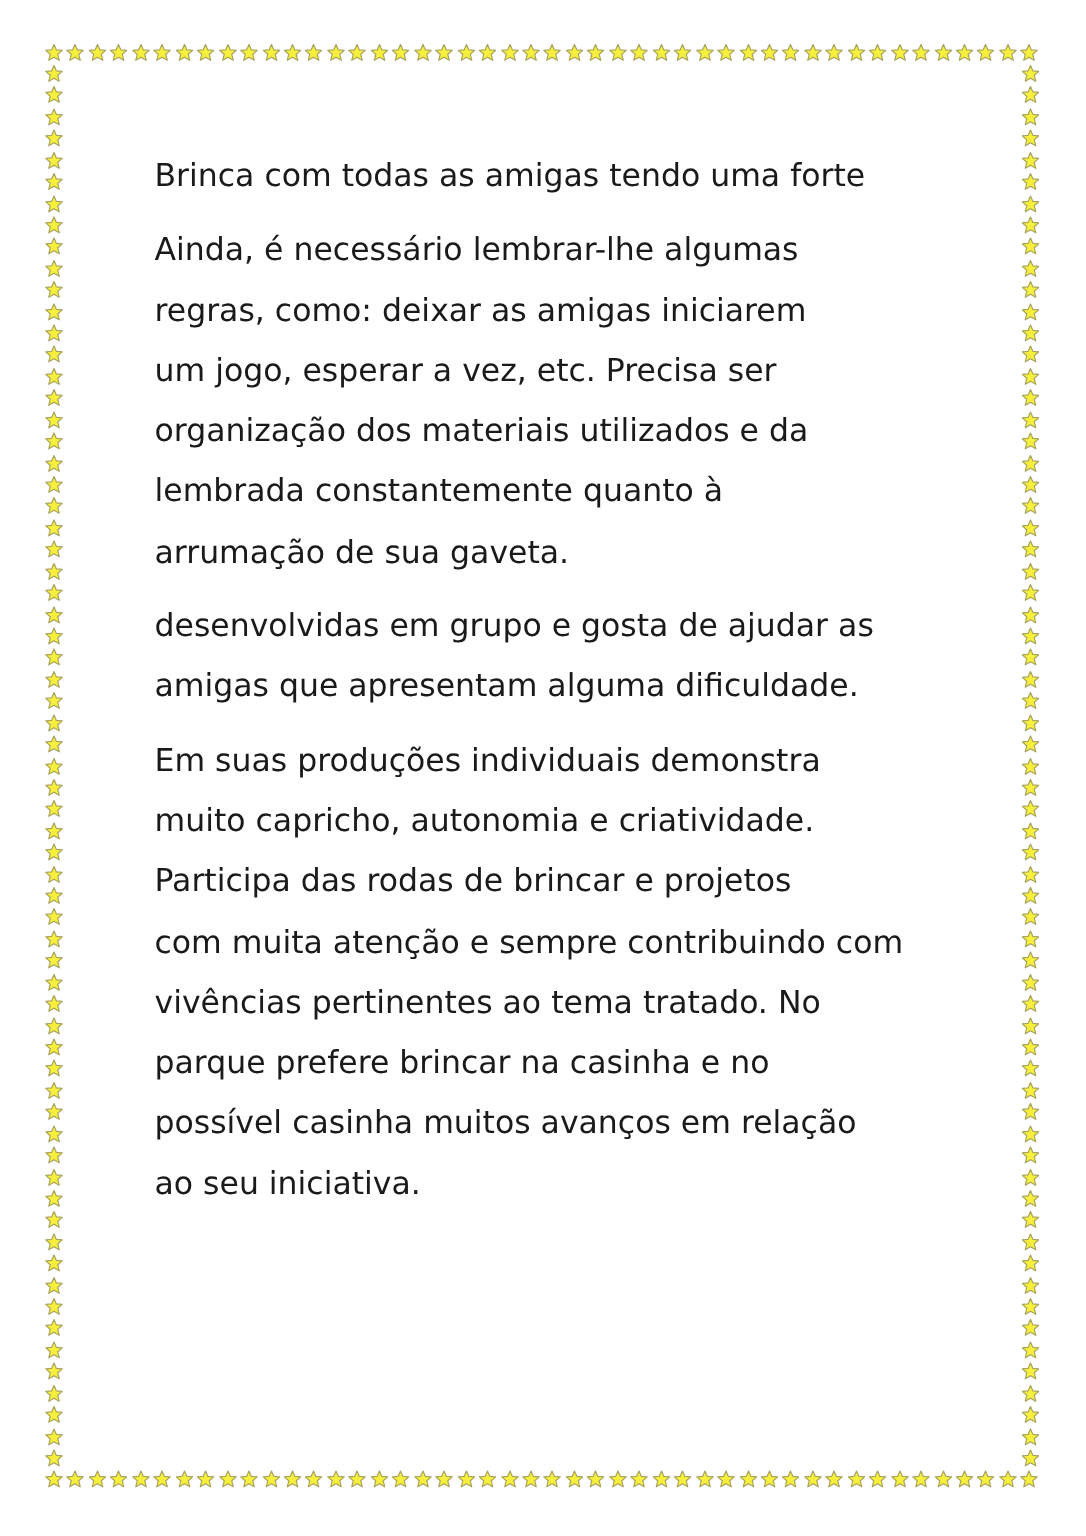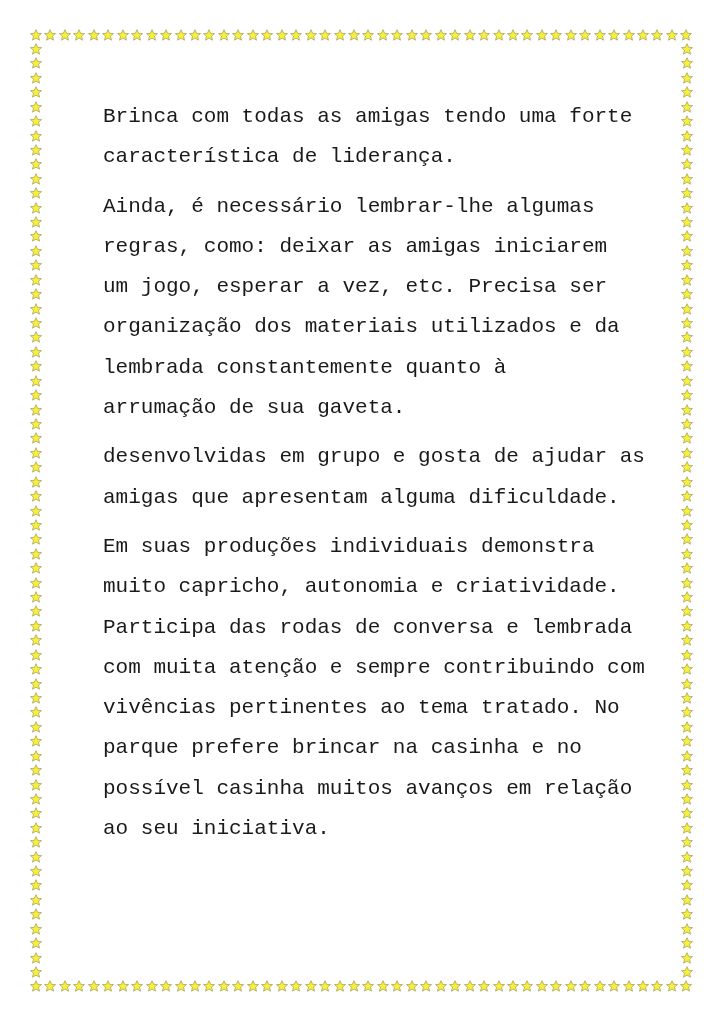--- a/index.html
+++ b/index.html
@@ -49,21 +49,20 @@
       font-size: 21px;
       line-height: 40.3px;
       color: #1a1a1a;
     }
     .paragraph { margin: 0; }
     .paragraph + .paragraph { margin-top: 9px; }
     .line {
       display: block;
       white-space: nowrap;
       height: 40.3px;
-      font-family: Liberation Mono, monospace;
     }
   </style>
 </head>
 <body>
 
 <div class="page">
 
   <div class="star-border">
     <div class="star-row top">
         <span class="star">
@@ -1182,41 +1181,40 @@
             <polygon points="6,0.7 7.6,4.3 11.5,4.6 8.5,7.2 9.5,11.2 6,9.1 2.5,11.2 3.5,7.2 0.5,4.6 4.4,4.3" fill="#f6f03c" stroke="#a9a35e" stroke-width="0.8" stroke-linejoin="round"></polygon>
           </svg>
         </span>
       </div>
   </div>
 
   <div class="text-body">
 
     <div class="paragraph">
       <span class="line">Brinca com todas as amigas tendo uma forte</span>
-      <span class="line">característica de liderança.</span>
     </div>
 
     <div class="paragraph">
       <span class="line">Ainda, é necessário lembrar-lhe algumas</span>
       <span class="line">regras, como: deixar as amigas iniciarem</span>
       <span class="line">um jogo, esperar a vez, etc. Precisa ser</span>
       <span class="line">organização dos materiais utilizados e da</span>
       <span class="line">lembrada constantemente quanto à</span>
       <span class="line">arrumação de sua gaveta.</span>
     </div>
 
     <div class="paragraph">
       <span class="line">desenvolvidas em grupo e gosta de ajudar as</span>
       <span class="line">amigas que apresentam alguma dificuldade.</span>
     </div>
 
     <div class="paragraph">
       <span class="line">Em suas produções individuais demonstra</span>
       <span class="line">muito capricho, autonomia e criatividade.</span>
-      <span class="line">Participa das rodas de conversa e lembrada</span>
+      <span class="line">Participa das rodas de brincar e projetos</span>
       <span class="line">com muita atenção e sempre contribuindo com</span>
       <span class="line">vivências pertinentes ao tema tratado. No</span>
       <span class="line">parque prefere brincar na casinha e no</span>
       <span class="line">possível casinha muitos avanços em relação</span>
       <span class="line">ao seu iniciativa.</span>
     </div>
 
   </div>
 </div>
 

